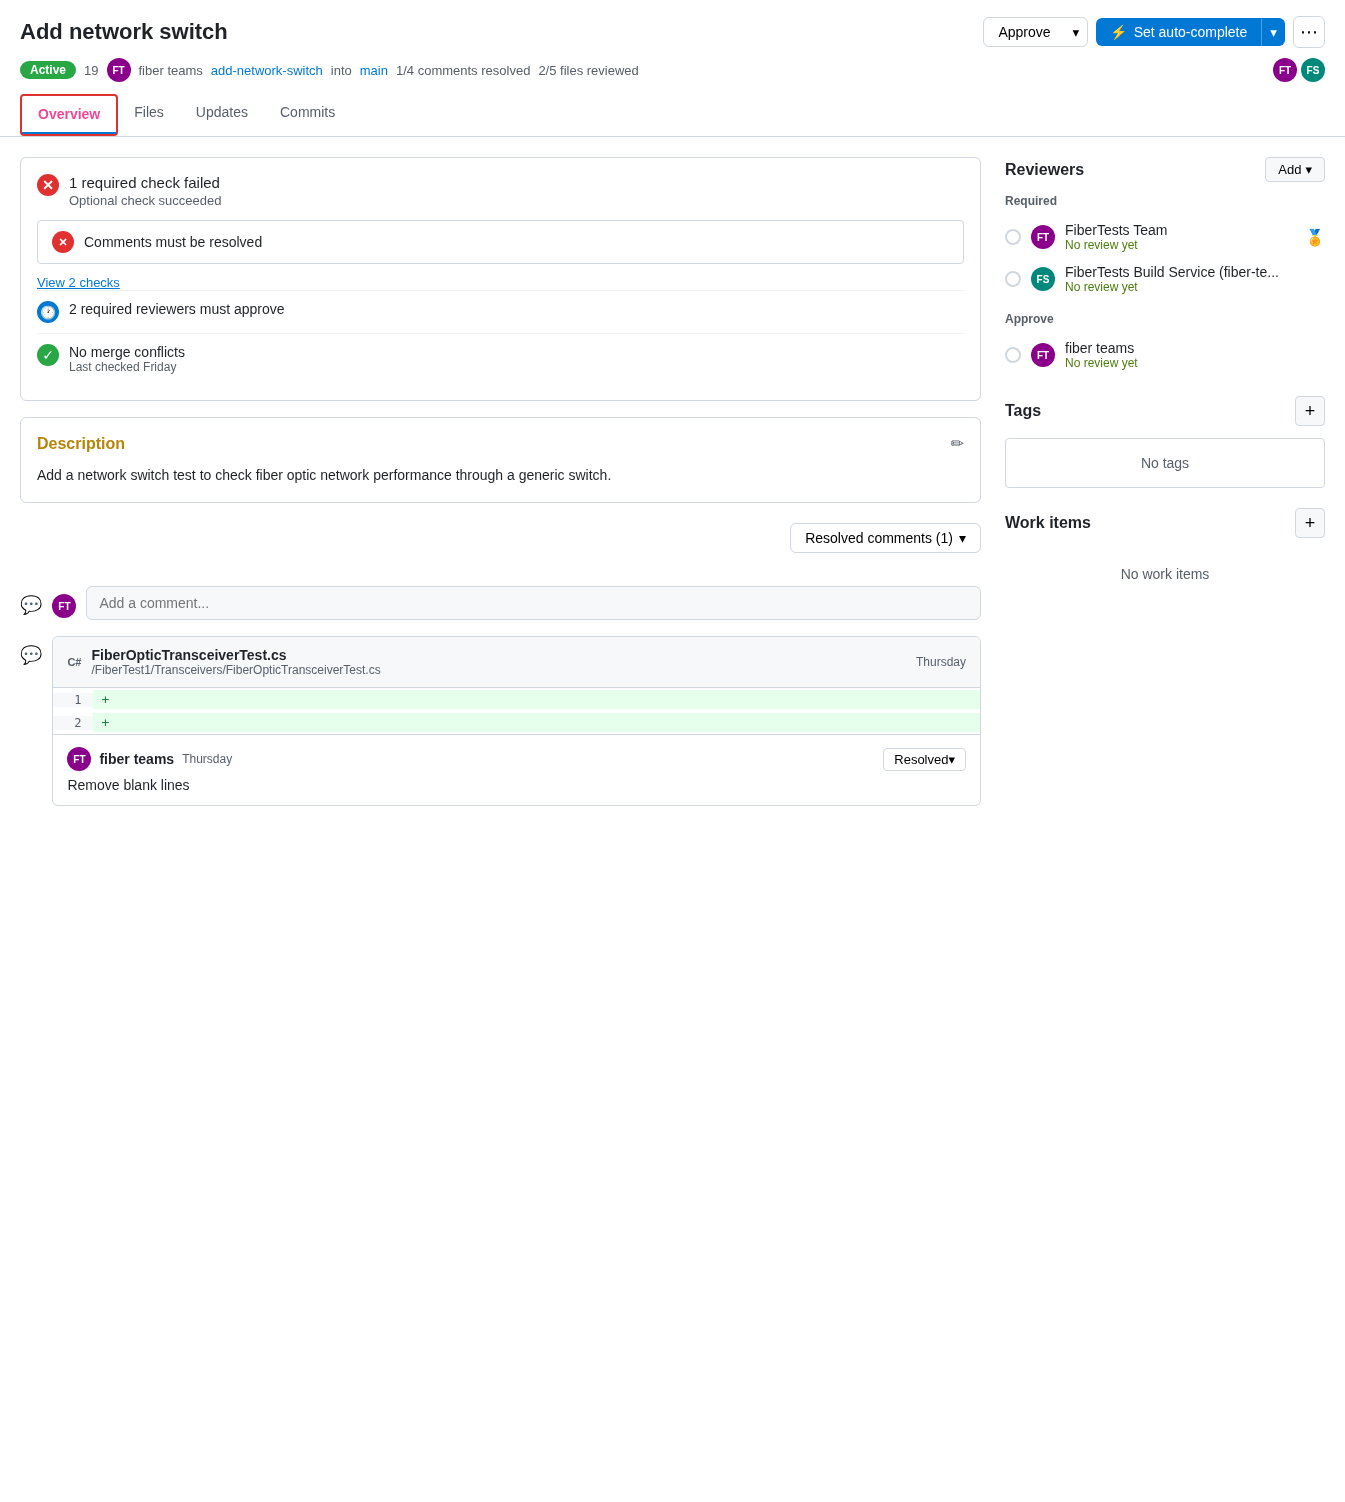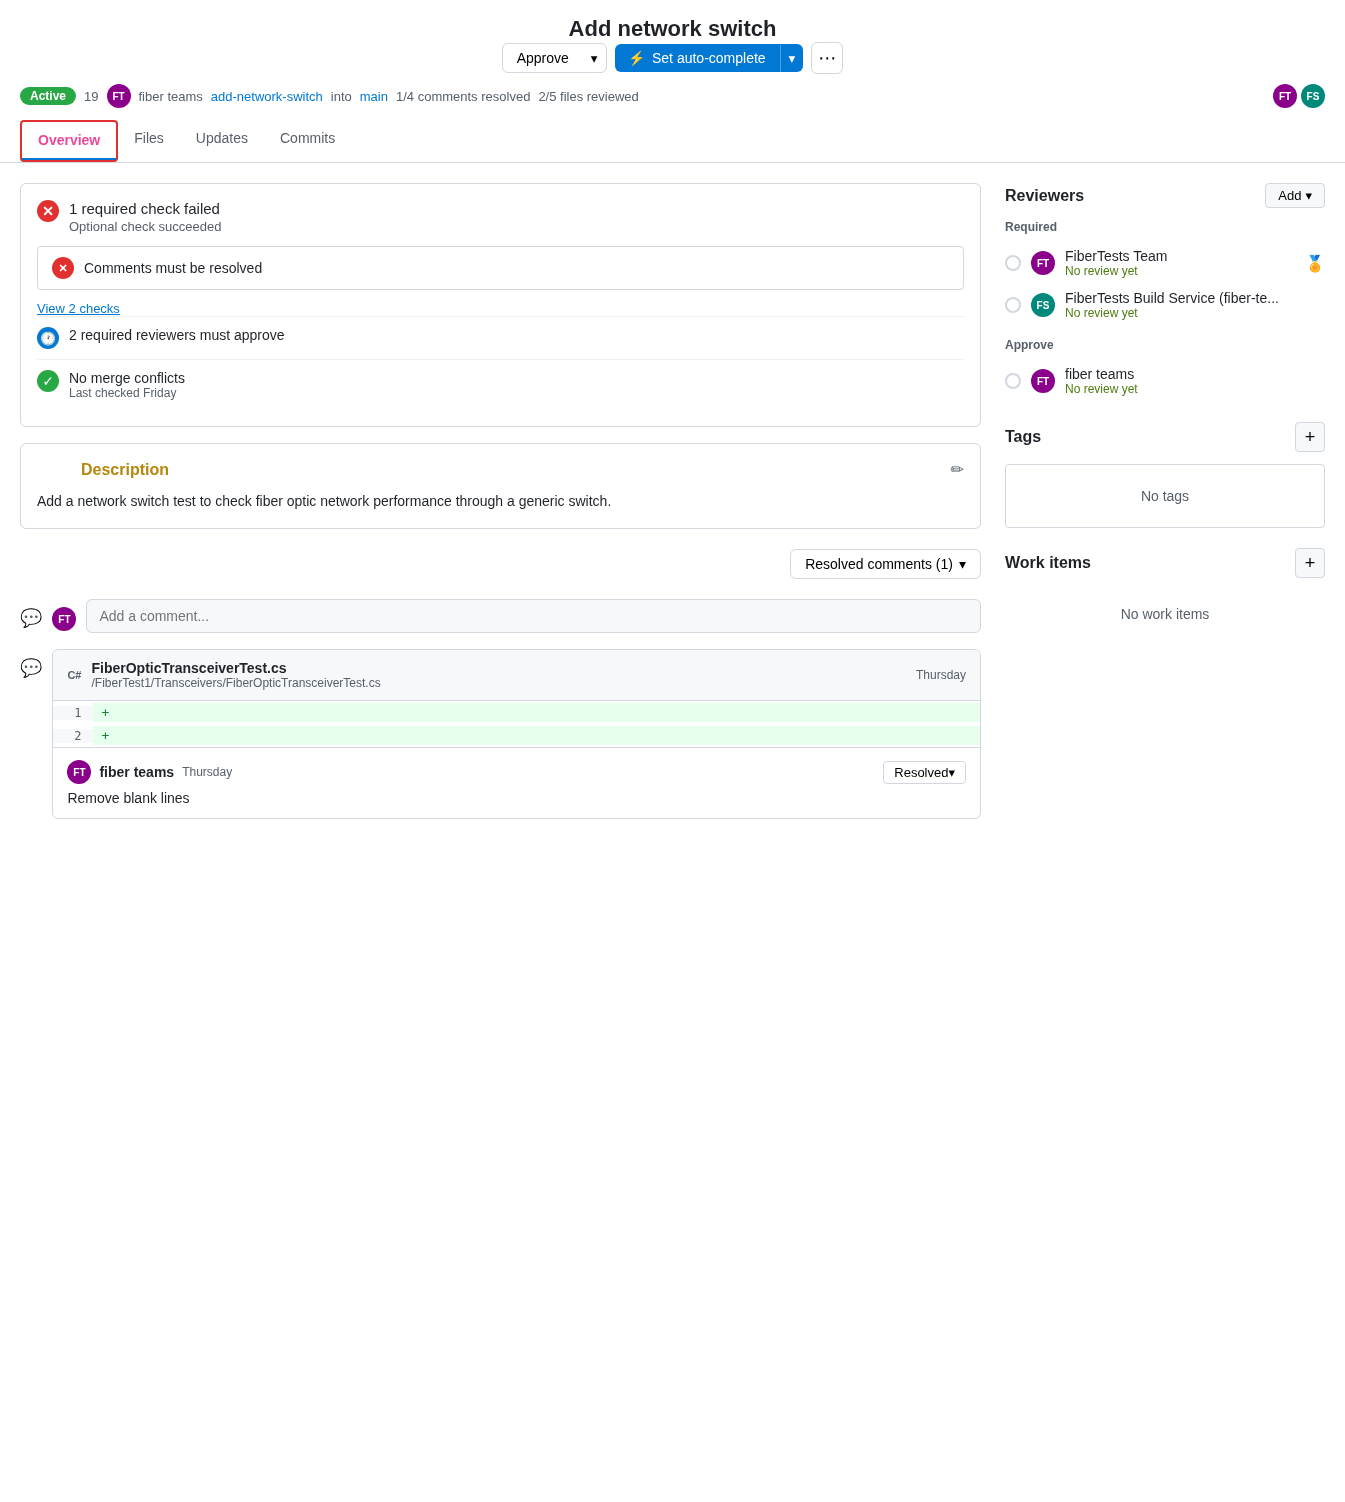--- a/index.html
+++ b/index.html
@@ -1,19 +1,19 @@
 <!DOCTYPE html>
 <html><head>
   <meta charset="utf-8">
   <style>
     * { box-sizing: border-box; margin: 0; padding: 0; }
     body { font-family: -apple-system, BlinkMacSystemFont, 'Segoe UI', sans-serif; font-size: 14px; color: #1f2328; background: #fff; width: 1345px; }
 
     .header { padding: 16px 20px 0 20px; }
-    .title-row { display: flex; align-items: center; justify-content: space-between; margin-bottom: 10px; flex-direction: column; }
+    .title-row { display: flex; align-items: center; justify-content: space-between; margin-bottom: 10px; }
     .pr-title { font-size: 22px; font-weight: 600; }
     .header-actions { display: flex; align-items: center; gap: 8px; }
 
     .approve-btn { display: flex; align-items: center; border: 1px solid #d0d7de; border-radius: 6px; overflow: hidden; background: #fff; }
     .approve-main { padding: 6px 14px; font-size: 14px; cursor: pointer; border: none; background: transparent; }
     .approve-dropdown { padding: 6px 8px; border-left: 1px solid #d0d7de; cursor: pointer; border: none; background: transparent; }
 
     .auto-complete-btn { display: flex; align-items: center; background: #0078d4; color: #fff; border: none; border-radius: 6px; overflow: hidden; cursor: pointer; }
     .auto-complete-main { display: flex; align-items: center; gap: 6px; padding: 6px 14px; font-size: 14px; }
     .auto-complete-dropdown { padding: 6px 8px; border-left: 1px solid rgba(255,255,255,0.3); cursor: pointer; }
@@ -49,26 +49,26 @@
     .icon-check { width: 22px; height: 22px; border-radius: 50%; background: #28a745; display: inline-flex; align-items: center; justify-content: center; color: #fff; font-size: 14px; flex-shrink: 0; }
 
     .nested-check { border: 1px solid #d0d7de; border-radius: 4px; padding: 10px 14px; margin-bottom: 10px; display: flex; align-items: center; gap: 10px; }
     .view-checks-link { color: #0078d4; cursor: pointer; font-size: 13px; }
 
     .check-row { display: flex; align-items: flex-start; gap: 10px; padding: 10px 0; border-top: 1px solid #f0f0f0; }
     .check-row-text { font-size: 14px; }
     .check-row-subtext { font-size: 12px; color: #57606a; }
 
     .description-card { border: 1px solid #d0d7de; border-radius: 6px; padding: 16px; margin-bottom: 20px; }
-    .desc-header { display: flex; align-items: center; justify-content: space-between; margin-bottom: 12px; margin-left: 44px; }
+    .desc-header { display: flex; align-items: center; justify-content: space-between; margin-bottom: 12px; }
     .desc-title { font-size: 16px; font-weight: 600; color: #b5860a; }
     .edit-icon-btn { background: none; border: none; cursor: pointer; color: #57606a; font-size: 16px; }
     .desc-text { font-size: 14px; color: #1f2328; line-height: 1.5; }
 
-    .resolved-comments-bar { display: flex; justify-content: flex-end; margin-bottom: 20px; }
+    .resolved-comments-bar { display: flex; justify-content: flex-end; margin-bottom: 33px; }
     .resolved-btn { border: 1px solid #d0d7de; border-radius: 6px; padding: 6px 14px; background: #fff; cursor: pointer; display: flex; align-items: center; gap: 6px; font-size: 14px; }
 
     .comment-row { display: flex; align-items: flex-start; gap: 10px; margin-bottom: 16px; }
     .comment-icon-col { display: flex; flex-direction: column; align-items: center; padding-top: 8px; }
     .comment-input { flex: 1; border: 1px solid #d0d7de; border-radius: 6px; padding: 8px 12px; color: #57606a; font-size: 14px; background: #f6f8fa; }
 
     .file-comment-block { border: 1px solid #d0d7de; border-radius: 6px; overflow: hidden; margin-bottom: 16px; }
     .file-comment-row { display: flex; align-items: center; gap: 10px; padding: 10px 14px; background: #f6f8fa; border-bottom: 1px solid #d0d7de; }
     .file-lang { font-size: 11px; color: #57606a; font-weight: 600; }
     .file-name { font-weight: 600; font-size: 14px; }
@@ -95,21 +95,21 @@
     .plus-icon-btn { border: 1px solid #d0d7de; border-radius: 4px; width: 30px; height: 30px; background: #f6f8fa; cursor: pointer; display: flex; align-items: center; justify-content: center; font-size: 18px; }
 
     .reviewer-label { font-size: 12px; color: #57606a; margin-bottom: 8px; font-weight: 600; }
     .reviewer-item { display: flex; align-items: center; gap: 10px; padding: 6px 0; }
     .reviewer-radio { width: 16px; height: 16px; border-radius: 50%; border: 2px solid #d0d7de; flex-shrink: 0; }
     .reviewer-info { flex: 1; }
     .reviewer-name-text { font-size: 14px; font-weight: 500; }
     .reviewer-status { font-size: 12px; color: #4d7c0f; }
     .reviewer-icon { color: #57606a; font-size: 16px; }
 
-    .tags-empty { text-align: center; color: #57606a; padding: 23px; font-size: 14px; border: 1px solid #d0d7de; border-radius: 4px; }
+    .tags-empty { text-align: center; color: #57606a; padding: 16px; font-size: 14px; border: 1px solid #d0d7de; border-radius: 4px; }
     .work-empty { text-align: center; color: #57606a; padding: 16px; font-size: 14px; }
   </style>
 </head>
 <body>
 
 <div class="header">
   <div class="title-row">
     <h1 class="pr-title">Add network switch</h1>
     <div class="header-actions">
       <div class="approve-btn">

